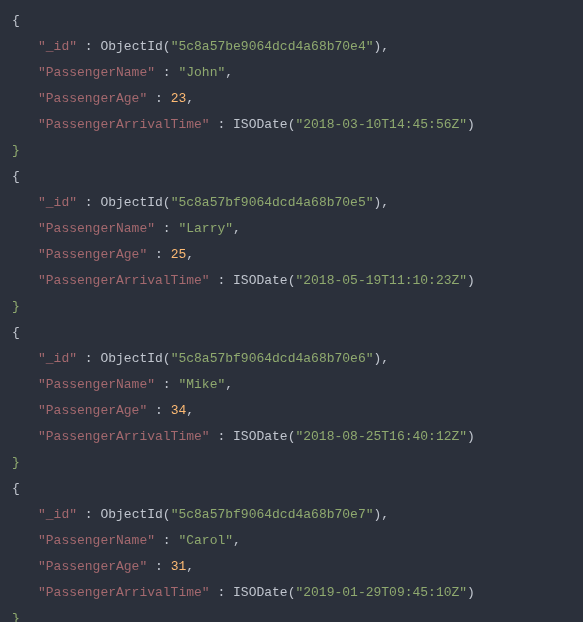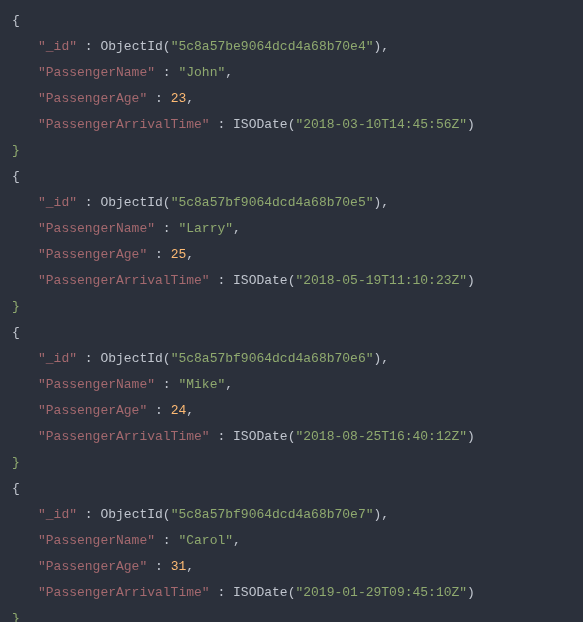--- a/index.html
+++ b/index.html
@@ -35,21 +35,21 @@
     <div class="line"><span class="brace-close">}</span></div>
     <div class="line"><span class="brace">{</span></div>
     <div class="line"><span class="ind"></span><span class="key">"_id"</span><span class="punct"> : </span><span class="func">ObjectId</span><span class="punct">(</span><span class="str">"5c8a57bf9064dcd4a68b70e5"</span><span class="punct">),</span></div>
     <div class="line"><span class="ind"></span><span class="key">"PassengerName"</span><span class="punct"> : </span><span class="str">"Larry"</span><span class="punct">,</span></div>
     <div class="line"><span class="ind"></span><span class="key">"PassengerAge"</span><span class="punct"> : </span><span class="num">25</span><span class="punct">,</span></div>
     <div class="line"><span class="ind"></span><span class="key">"PassengerArrivalTime"</span><span class="punct"> : </span><span class="func">ISODate</span><span class="punct">(</span><span class="str">"2018-05-19T11:10:23Z"</span><span class="punct">)</span></div>
     <div class="line"><span class="brace-close">}</span></div>
     <div class="line"><span class="brace">{</span></div>
     <div class="line"><span class="ind"></span><span class="key">"_id"</span><span class="punct"> : </span><span class="func">ObjectId</span><span class="punct">(</span><span class="str">"5c8a57bf9064dcd4a68b70e6"</span><span class="punct">),</span></div>
     <div class="line"><span class="ind"></span><span class="key">"PassengerName"</span><span class="punct"> : </span><span class="str">"Mike"</span><span class="punct">,</span></div>
-    <div class="line"><span class="ind"></span><span class="key">"PassengerAge"</span><span class="punct"> : </span><span class="num">24</span><span class="punct">,</span></div>
+    <div class="line"><span class="ind"></span><span class="key">"PassengerAge"</span><span class="punct"> : </span><span class="num">34</span><span class="punct">,</span></div>
     <div class="line"><span class="ind"></span><span class="key">"PassengerArrivalTime"</span><span class="punct"> : </span><span class="func">ISODate</span><span class="punct">(</span><span class="str">"2018-08-25T16:40:12Z"</span><span class="punct">)</span></div>
     <div class="line"><span class="brace-close">}</span></div>
     <div class="line"><span class="brace">{</span></div>
     <div class="line"><span class="ind"></span><span class="key">"_id"</span><span class="punct"> : </span><span class="func">ObjectId</span><span class="punct">(</span><span class="str">"5c8a57bf9064dcd4a68b70e7"</span><span class="punct">),</span></div>
     <div class="line"><span class="ind"></span><span class="key">"PassengerName"</span><span class="punct"> : </span><span class="str">"Carol"</span><span class="punct">,</span></div>
     <div class="line"><span class="ind"></span><span class="key">"PassengerAge"</span><span class="punct"> : </span><span class="num">31</span><span class="punct">,</span></div>
     <div class="line"><span class="ind"></span><span class="key">"PassengerArrivalTime"</span><span class="punct"> : </span><span class="func">ISODate</span><span class="punct">(</span><span class="str">"2019-01-29T09:45:10Z"</span><span class="punct">)</span></div>
     <div class="line"><span class="brace-close">}</span></div>
   </div>
 

